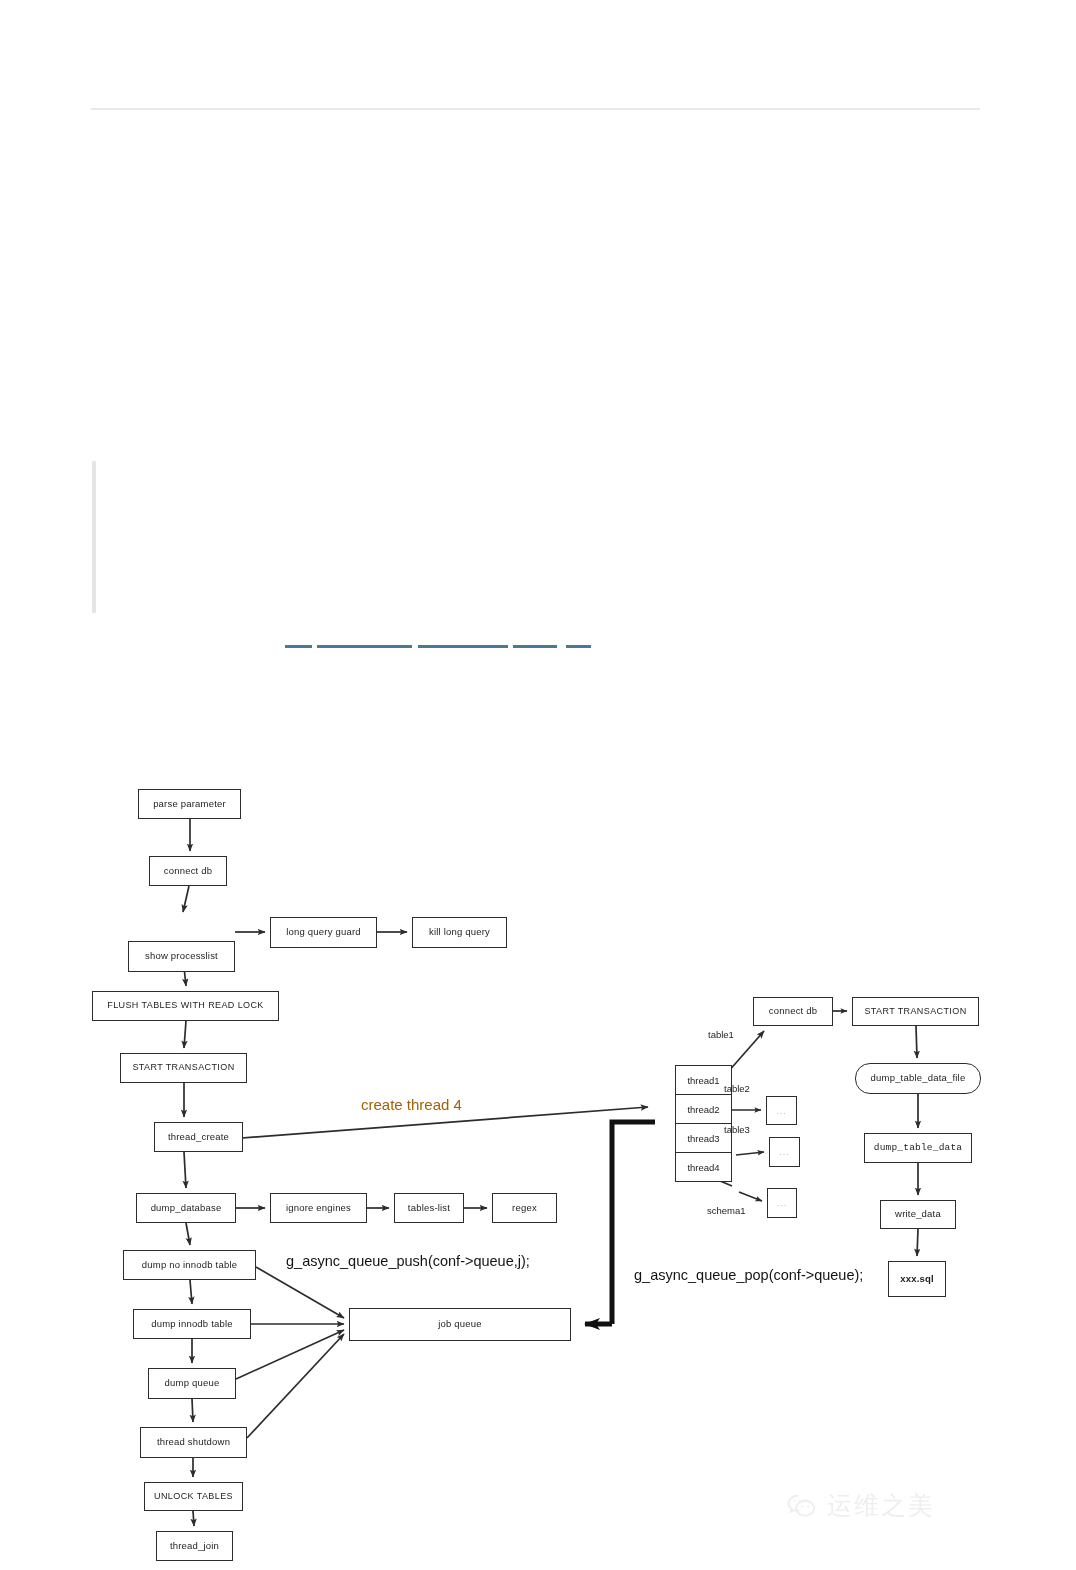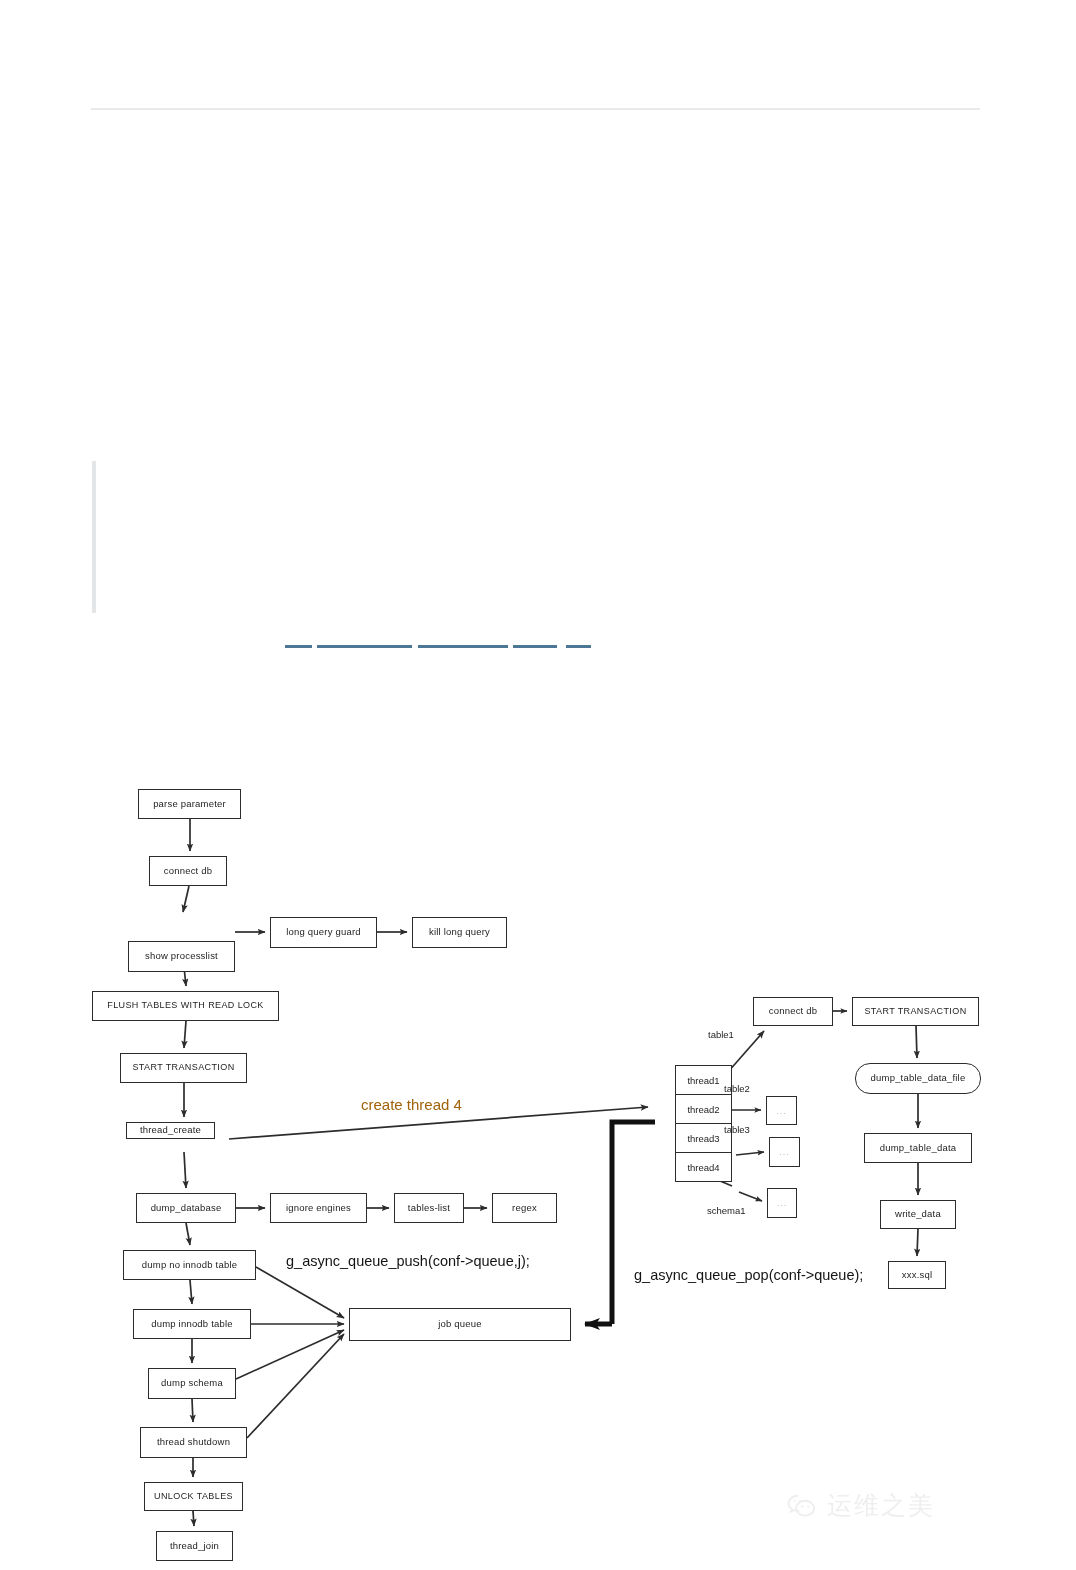--- a/index.html
+++ b/index.html
@@ -249,38 +249,38 @@
     </svg>
 
     <div id="nodes-layer">
         <div class="node" style="left: 138px; top: 789px; width: 103px; height: 30px;">parse parameter</div>
         <div class="node" style="left: 149px; top: 856px; width: 78px; height: 30px;">connect db</div>
         <div class="node" style="left: 128px; top: 917px; width: 107px; height: 31px; margin-top: 24px;">show processlist</div>
         <div class="node" style="left: 270px; top: 917px; width: 107px; height: 31px;">long query guard</div>
         <div class="node" style="left: 412px; top: 917px; width: 95px; height: 31px;">kill long query</div>
         <div class="node caps" style="left: 92px; top: 991px; width: 187px; height: 30px;">FLUSH TABLES WITH READ LOCK</div>
         <div class="node caps" style="left: 120px; top: 1053px; width: 127px; height: 30px;">START TRANSACTION</div>
-        <div class="node" style="left: 126px; top: 1122px; width: 89px; height: 17px;">thread_create</div>
+        <div class="node" style="left: 154px; top: 1122px; width: 89px; height: 30px;">thread_create</div>
         <div class="node" style="left: 136px; top: 1193px; width: 100px; height: 30px;">dump_database</div>
         <div class="node" style="left: 270px; top: 1193px; width: 97px; height: 30px;">ignore engines</div>
         <div class="node" style="left: 394px; top: 1193px; width: 70px; height: 30px;">tables-list</div>
         <div class="node" style="left: 492px; top: 1193px; width: 65px; height: 30px;">regex</div>
         <div class="node" style="left: 123px; top: 1250px; width: 133px; height: 30px;">dump no innodb table</div>
         <div class="node" style="left: 133px; top: 1309px; width: 118px; height: 30px;">dump innodb table</div>
-        <div class="node" style="left: 148px; top: 1368px; width: 88px; height: 31px;">dump schema</div>
+        <div class="node" style="left: 148px; top: 1368px; width: 88px; height: 31px;">dump queue</div>
         <div class="node" style="left: 140px; top: 1427px; width: 107px; height: 31px;">thread shutdown</div>
         <div class="node caps" style="left: 144px; top: 1482px; width: 99px; height: 29px;">UNLOCK TABLES</div>
         <div class="node" style="left: 156px; top: 1531px; width: 77px; height: 30px;">thread_join</div>
         <div class="node" style="left: 349px; top: 1308px; width: 222px; height: 33px;">job queue</div>
         <div class="node" style="left: 753px; top: 997px; width: 80px; height: 29px;">connect db</div>
         <div class="node caps" style="left: 852px; top: 997px; width: 127px; height: 29px;">START TRANSACTION</div>
         <div class="node" style="left: 855px; top: 1063px; width: 126px; height: 31px; border-radius: 15px;">dump_table_data_file</div>
-        <div class="node" style="left: 864px; top: 1133px; width: 108px; height: 30px;">dump_table_data</div>
+        <div class="node" style="left: 864px; top: 1133px; width: 108px; height: 30px; font-family: Liberation Mono, monospace;">dump_table_data</div>
         <div class="node" style="left: 880px; top: 1200px; width: 76px; height: 29px;">write_data</div>
-        <div class="node" style="left: 888px; top: 1261px; width: 58px; height: 28px;">xxx.sql</div>
+        <div class="node" style="left: 888px; top: 1261px; width: 58px; height: 36px; font-weight: bold;">xxx.sql</div>
         <div class="thread-stack" style="left: 655px; top: 1065px; width: 57px; height: 117px;">
           <div class="trow">thread1</div>
           <div class="trow">thread2</div>
           <div class="trow">thread3</div>
           <div class="trow">thread4</div>
         </div>
         <div class="dotbox" style="left: 766px; top: 1096px; width: 31px; height: 29px;">...</div>
         <div class="dotbox" style="left: 769px; top: 1137px; width: 31px; height: 30px;">...</div>
         <div class="dotbox" style="left: 767px; top: 1188px; width: 30px; height: 30px;">...</div>
         <div class="edge-label" style="left: 708px; top: 1029px;">table1</div>

